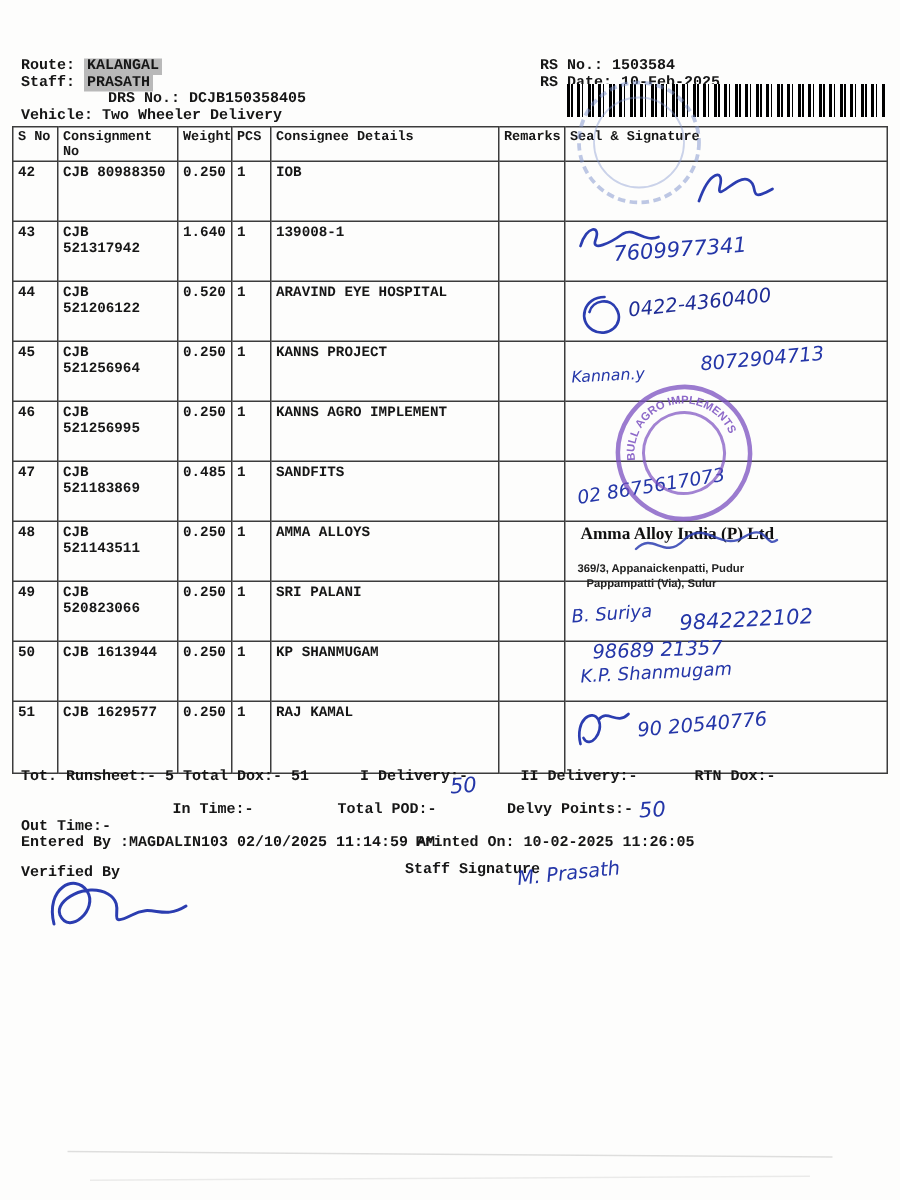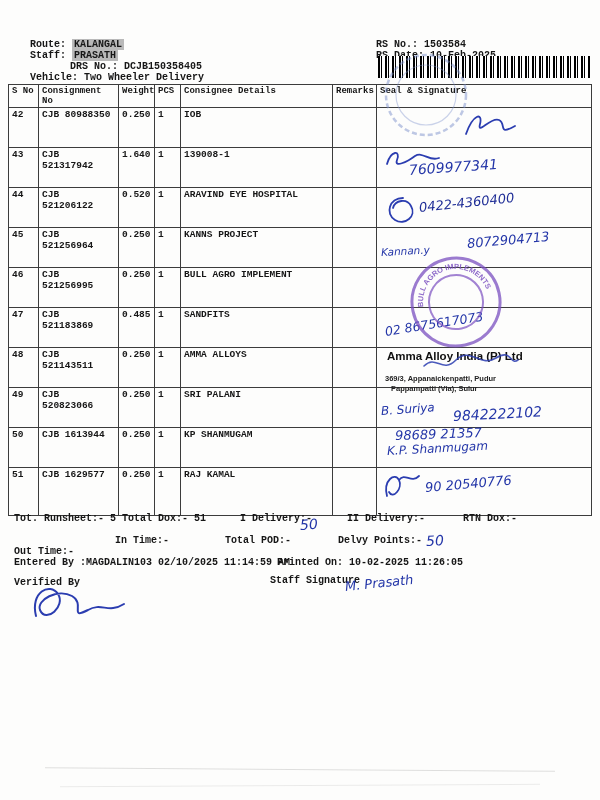--- a/index.html
+++ b/index.html
@@ -2,21 +2,21 @@
 <html><head>
 <meta charset="utf-8">
 <style>
   html,body{margin:0;padding:0;background:#d8d8d8;}
   .page{position:relative;width:600px;height:800px;background:#fdfdfc;margin:0 auto;
         font-family:"Liberation Mono",monospace;color:#161616;overflow:hidden;}
   .title{position:absolute;top:8px;left:0;width:100%;text-align:center;
          font-weight:bold;font-size:12.5px;letter-spacing:.5px;}
   .subtitle{position:absolute;top:23px;left:0;width:100%;text-align:center;
             font-weight:bold;font-size:11.5px;}
-  .info-line{position:absolute;font-size:10px;font-weight:bold;white-space:nowrap;margin-left:16px;}
+  .info-line{position:absolute;font-size:10px;font-weight:bold;white-space:nowrap;}
   .hl{background:#b9b9b9;padding:0 2px;}
   .bv{font-weight:bold;}
   .barcode{position:absolute;left:378px;top:56px;width:212px;height:22px;
            background:repeating-linear-gradient(90deg,#000 0 2px,#fff 2px 3px,#000 3px 4px,#fff 4px 7px,#000 7px 9px,#fff 9px 10px,#000 10px 11px,#fff 11px 14px);}
   table.rs{position:absolute;left:8px;top:84px;width:584px;border-collapse:collapse;table-layout:fixed;}
   .rs th,.rs td{border:1px solid #3c3c3c;padding:1px 3px;vertical-align:top;text-align:left;overflow:visible;}
   .rs th{font-size:9px;font-weight:bold;height:11px;}
   .rs td{font-size:9.5px;font-weight:bold;}
   .rs tr.trow{height:40px;}
   .rs tr.tall{height:48px;}
@@ -27,21 +27,21 @@
   .h44a{left:42px;top:12px;font-size:13px;transform:rotate(-6deg);color:#1f2d96;}
   .h45a{left:4px;top:18px;font-size:10.5px;transform:rotate(-3deg);}
   .h45b{left:90px;top:8px;font-size:13px;transform:rotate(-5deg);}
   .h47a{left:8px;top:16px;font-size:12.5px;transform:rotate(-9deg);}
   .h49a{left:4px;top:16px;font-size:12px;transform:rotate(-4deg);}
   .h49b{left:76px;top:20px;font-size:14px;transform:rotate(-3deg);}
   .h50a{left:18px;top:0;font-size:13px;transform:rotate(-2deg);}
   .h50b{left:10px;top:16px;font-size:12px;transform:rotate(-3deg);}
   .h51a{left:48px;top:12px;font-size:13px;transform:rotate(-5deg);}
   .scrib{position:absolute;pointer-events:none;}
-  .amma-l1{position:absolute;left:10px;top:2px;font-family:Liberation Sans, sans-serif;
+  .amma-l1{position:absolute;left:10px;top:2px;font-family:Liberation Serif, serif;
            font-weight:bold;font-size:11.5px;color:#101010;white-space:nowrap;}
   .amma-l2{position:absolute;left:8px;top:26px;font-family:"Liberation Sans",sans-serif;
            font-weight:bold;font-size:7.5px;color:#222;white-space:nowrap;}
   .amma-l3{position:absolute;left:14px;top:36px;font-family:"Liberation Sans",sans-serif;
            font-weight:bold;font-size:7.5px;color:#222;white-space:nowrap;}
   .stamp{position:absolute;pointer-events:none;}
   .sum-item{position:absolute;font-size:10px;font-weight:bold;white-space:nowrap;}
   .hand-abs{position:absolute;font-family:"DejaVu Sans",sans-serif;font-style:italic;
             color:#2436a8;white-space:nowrap;transform-origin:left center;}
   .scan-line{position:absolute;background:rgba(0,0,0,.12);}
@@ -53,21 +53,21 @@
 
 
   <div class="info-line" style="left:14px;top:39px;">
     <span>Route:</span>
     <span class="hl">KALANGAL</span>
   </div>
   <div class="info-line" style="left:14px;top:50px;">
     <span>Staff:</span>
     <span class="hl">PRASATH</span>
   </div>
-  <div class="info-line" style="left:14px;top:61px;padding-left:40px;">
+  <div class="info-line" style="left:32px;top:61px;padding-left:40px;">
     <span>DRS No.:</span>
     <span>DCJB150358405</span>
   </div>
   <div class="info-line" style="left:14px;top:72px;">
     <span>Vehicle:</span>
     <span>Two Wheeler Delivery</span>
   </div>
 
   <div class="info-line" style="left:360px;top:39px;">
     <span>RS No.:</span>
@@ -156,21 +156,21 @@
         <span class="hand h45a">Kannan.y</span>
         <span class="hand h45b">8072904713</span>
       </td>
     </tr>
 
     <tr class="trow">
       <td>46</td>
       <td>CJB 521256995</td>
       <td>0.250</td>
       <td>1</td>
-      <td>BULL AGRO IMPLEMENT</td>
+      <td>KANNS AGRO IMPLEMENT</td>
       <td></td>
       <td class="c-seal-cell"></td>
     </tr>
 
     <tr class="trow">
       <td>47</td>
       <td>CJB 521183869</td>
       <td>0.485</td>
       <td>1</td>
       <td>SANDFITS</td>

